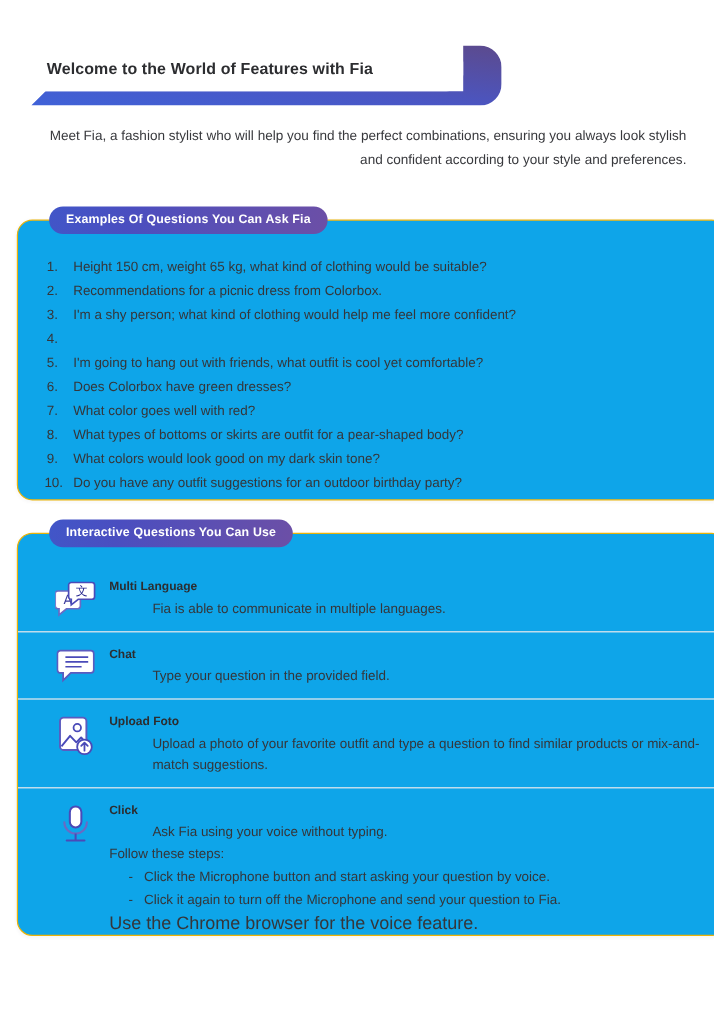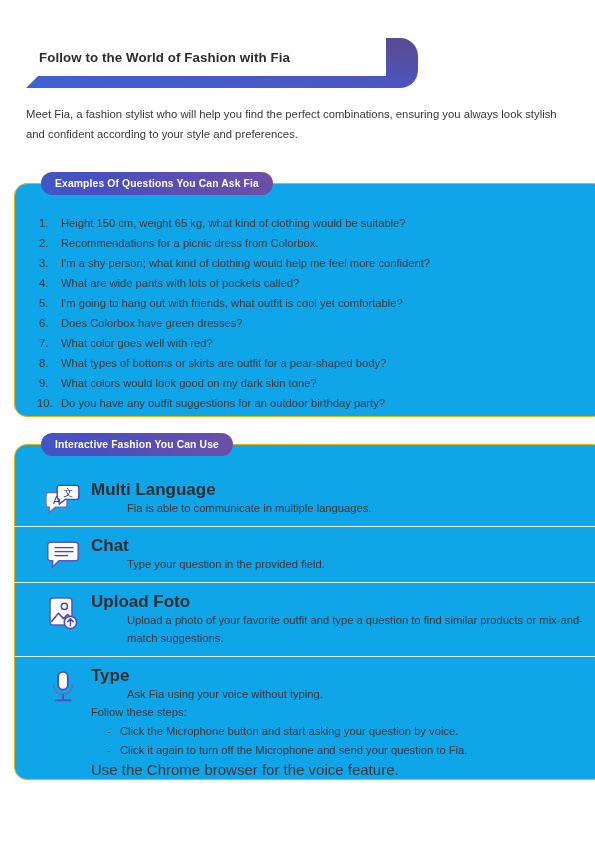--- a/index.html
+++ b/index.html
@@ -48,20 +48,21 @@
 
   
   .intro {
     position: absolute;
     left: 26px;
     top: 104px;
     width: 546px;
     font-size: 11.3px;
     line-height: 20px;
     color: #38393d;
+    text-align: right;
   }
 
   
   .card {
     position: absolute;
     left: 14px;
     width: 592px;
     background: #0ea5e9;
     border: 1px solid #eab308;
     border-radius: 13px;
@@ -121,21 +122,21 @@
   .frow:last-child { border-bottom: none; }
   .ficon {
     flex: 0 0 56px;
     width: 56px;
     display: flex;
     justify-content: center;
     padding-top: 4px;
   }
   .fbody { flex: 1; padding-top: 1px; }
   .ftitle {
-    font-size: 17px;
+    font-size: 10px;
     font-weight: bold;
     color: #2c2d30;
     line-height: 17px;
     margin-bottom: 1px;
   }
   .fdesc {
     font-size: 11.2px;
     color: #35363a;
     line-height: 18px;
     margin-left: 36px;
@@ -161,21 +162,21 @@
       <defs>
         <linearGradient id="ribGrad" x1="0" y1="1" x2="1" y2="0">
           <stop offset="0%" stop-color="#3f62d8"></stop>
           <stop offset="45%" stop-color="#4a56c4"></stop>
           <stop offset="100%" stop-color="#5c4a8d"></stop>
         </linearGradient>
       </defs>
       <path d="M0,50 L12,38 L360,38 L360,0 L374,0 A18,18 0 0 1 392,18 L392,32 A18,18 0 0 1 374,50 Z" fill="url(#ribGrad)"></path>
     </svg>
     <div class="ribbon-title">
-      <span>Follow to the World of Fashion with Fia</span>
+      <span>Welcome to the World of Features with Fia</span>
     </div>
   </div>
 
   <p class="intro">Meet Fia, a fashion stylist who will help you find the perfect combinations, ensuring you always look stylish and confident according to your style and preferences.</p>
 
   <div class="card" id="card-examples">
     <div class="badge">Examples Of Questions You Can Ask Fia</div>
     <div class="qlist">
       <div class="qrow">
         <span class="qnum">1.</span>
@@ -184,21 +185,20 @@
       <div class="qrow">
         <span class="qnum">2.</span>
         <span class="qtext">Recommendations for a picnic dress from Colorbox.</span>
       </div>
       <div class="qrow">
         <span class="qnum">3.</span>
         <span class="qtext">I'm a shy person; what kind of clothing would help me feel more confident?</span>
       </div>
       <div class="qrow">
         <span class="qnum">4.</span>
-        <span class="qtext">What are wide pants with lots of pockets called?</span>
       </div>
       <div class="qrow">
         <span class="qnum">5.</span>
         <span class="qtext">I'm going to hang out with friends, what outfit is cool yet comfortable?</span>
       </div>
       <div class="qrow">
         <span class="qnum">6.</span>
         <span class="qtext">Does Colorbox have green dresses?</span>
       </div>
       <div class="qrow">
@@ -214,21 +214,21 @@
         <span class="qtext">What colors would look good on my dark skin tone?</span>
       </div>
       <div class="qrow">
         <span class="qnum wide">10.</span>
         <span class="qtext">Do you have any outfit suggestions for an outdoor birthday party?</span>
       </div>
     </div>
   </div>
 
   <div class="card" id="card-features">
-    <div class="badge">Interactive Fashion You Can Use</div>
+    <div class="badge">Interactive Questions You Can Use</div>
     <div class="features">
 
       <div class="frow">
         <div class="ficon">
           <svg width="34" height="32" viewBox="0 0 34 32">
             <path d="M2.2,8.5 h16.6 a2.2,2.2 0 0 1 2.2,2.2 v10.4 a2.2,2.2 0 0 1 -2.2,2.2 h-9.4 l-6.2,5.2 v-5.2 h-1 a2.2,2.2 0 0 1 -2.2,-2.2 v-10.4 a2.2,2.2 0 0 1 2.2,-2.2 z" fill="#ffffff" stroke="#6a6ac4" stroke-width="1.4"></path>
             <text x="10.5" y="19.6" font-family="'DejaVu Sans', sans-serif" font-size="10.5" fill="#3b3b9c" text-anchor="middle">A</text>
             <path d="M13.4,1.4 h17.2 a2.2,2.2 0 0 1 2.2,2.2 v9.6 a2.2,2.2 0 0 1 -2.2,2.2 h-11.4 l-5.8,4.6 v-4.6 h-0.0 a2.2,2.2 0 0 1 -2.2,-2.2 v-9.6 a2.2,2.2 0 0 1 2.2,-2.2 z" fill="#ffffff" stroke="#4a4ab8" stroke-width="1.4"></path>
             <text x="22.2" y="12.2" font-family="'DejaVu Sans', sans-serif" font-size="10" fill="#23238c" text-anchor="middle">文</text>
           </svg>
@@ -273,21 +273,21 @@
       <div class="frow">
         <div class="ficon">
           <svg width="28" height="36" viewBox="0 0 28 36">
             <rect x="9.2" y="2" width="9.6" height="17.6" rx="4.8" fill="#ffffff" stroke="#4a4ab8" stroke-width="1.7"></rect>
             <path d="M4.6,15.2 a9.4,9.4 0 0 0 18.8,0" fill="none" stroke="#6a6ac4" stroke-width="1.7" stroke-linecap="round"></path>
             <line x1="14" y1="24.6" x2="14" y2="30" stroke="#4a4ab8" stroke-width="1.7"></line>
             <line x1="6.6" y1="30.4" x2="21.4" y2="30.4" stroke="#4a4ab8" stroke-width="1.7" stroke-linecap="round"></line>
           </svg>
         </div>
         <div class="fbody">
-          <div class="ftitle">Type</div>
+          <div class="ftitle">Click</div>
           <div class="fdesc">Ask Fia using your voice without typing.</div>
           <div class="fsteps-label">Follow these steps:</div>
           <div class="fstep">
             <span class="dash">-</span>
             <span>Click the Microphone button and start asking your question by voice.</span>
           </div>
           <div class="fstep">
             <span class="dash">-</span>
             <span>Click it again to turn off the Microphone and send your question to Fia.</span>
           </div>

